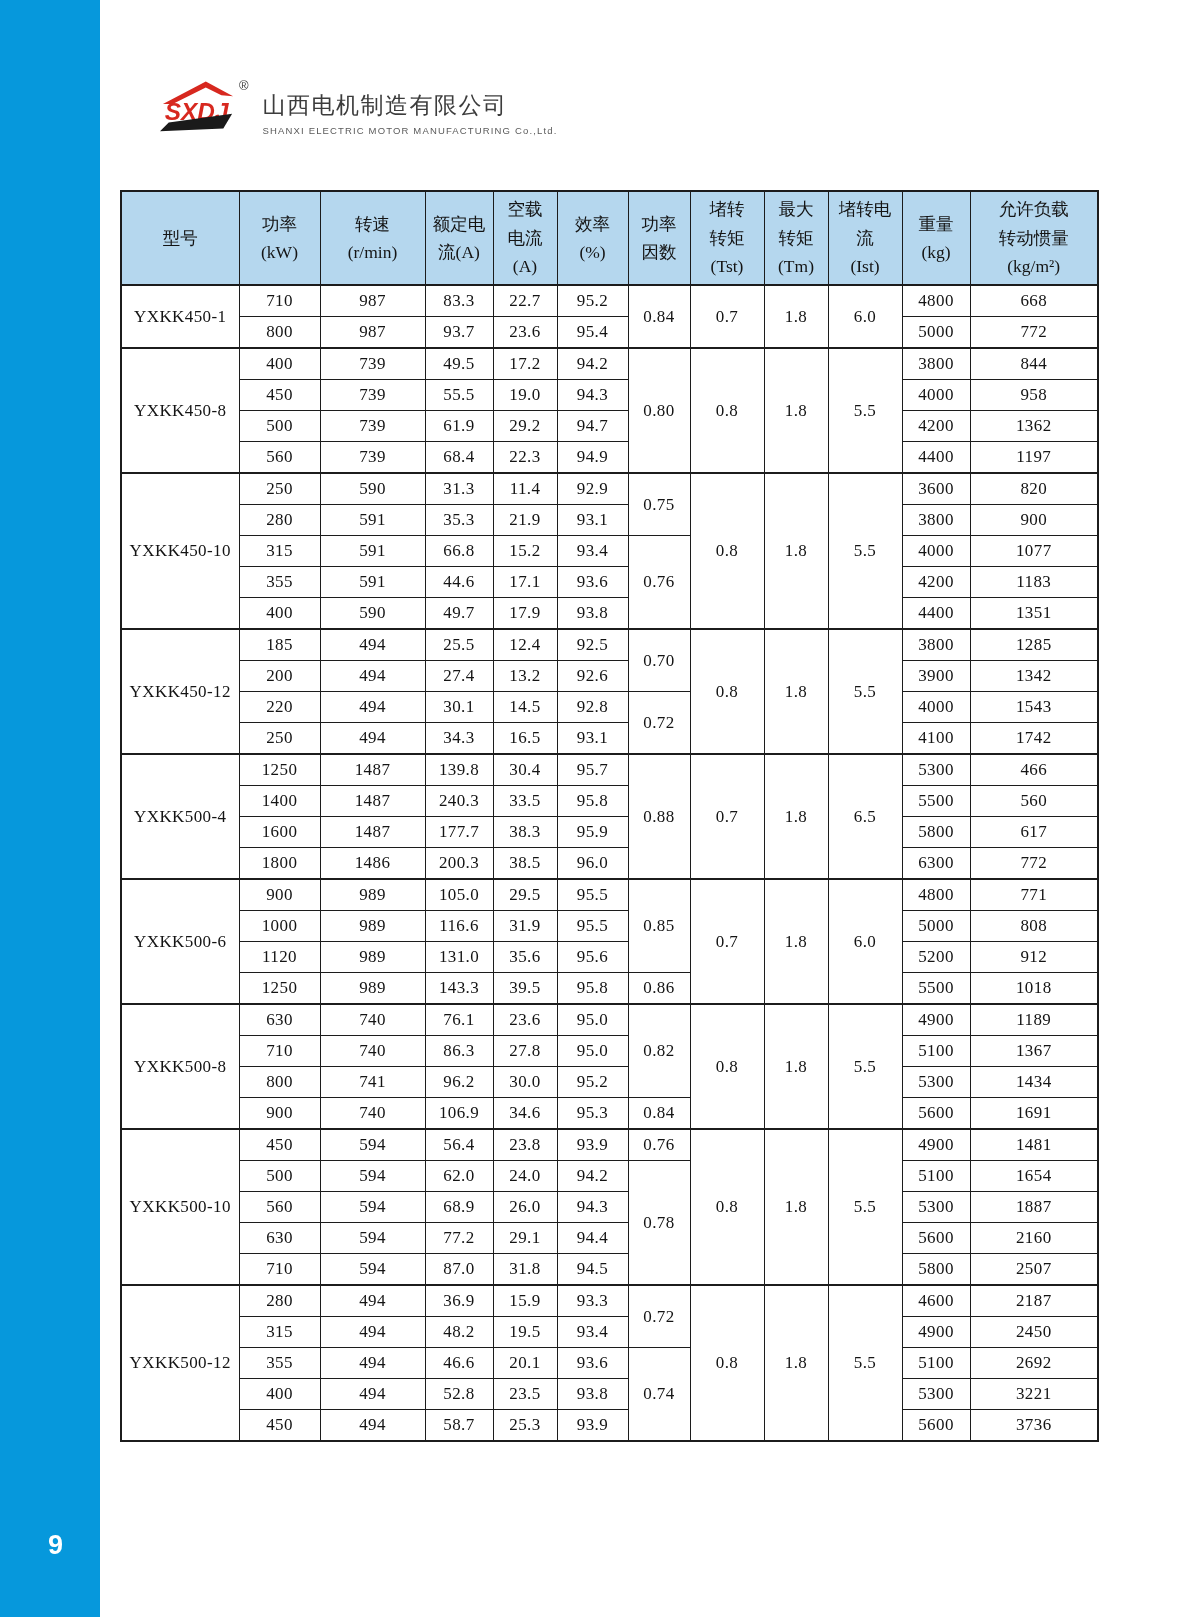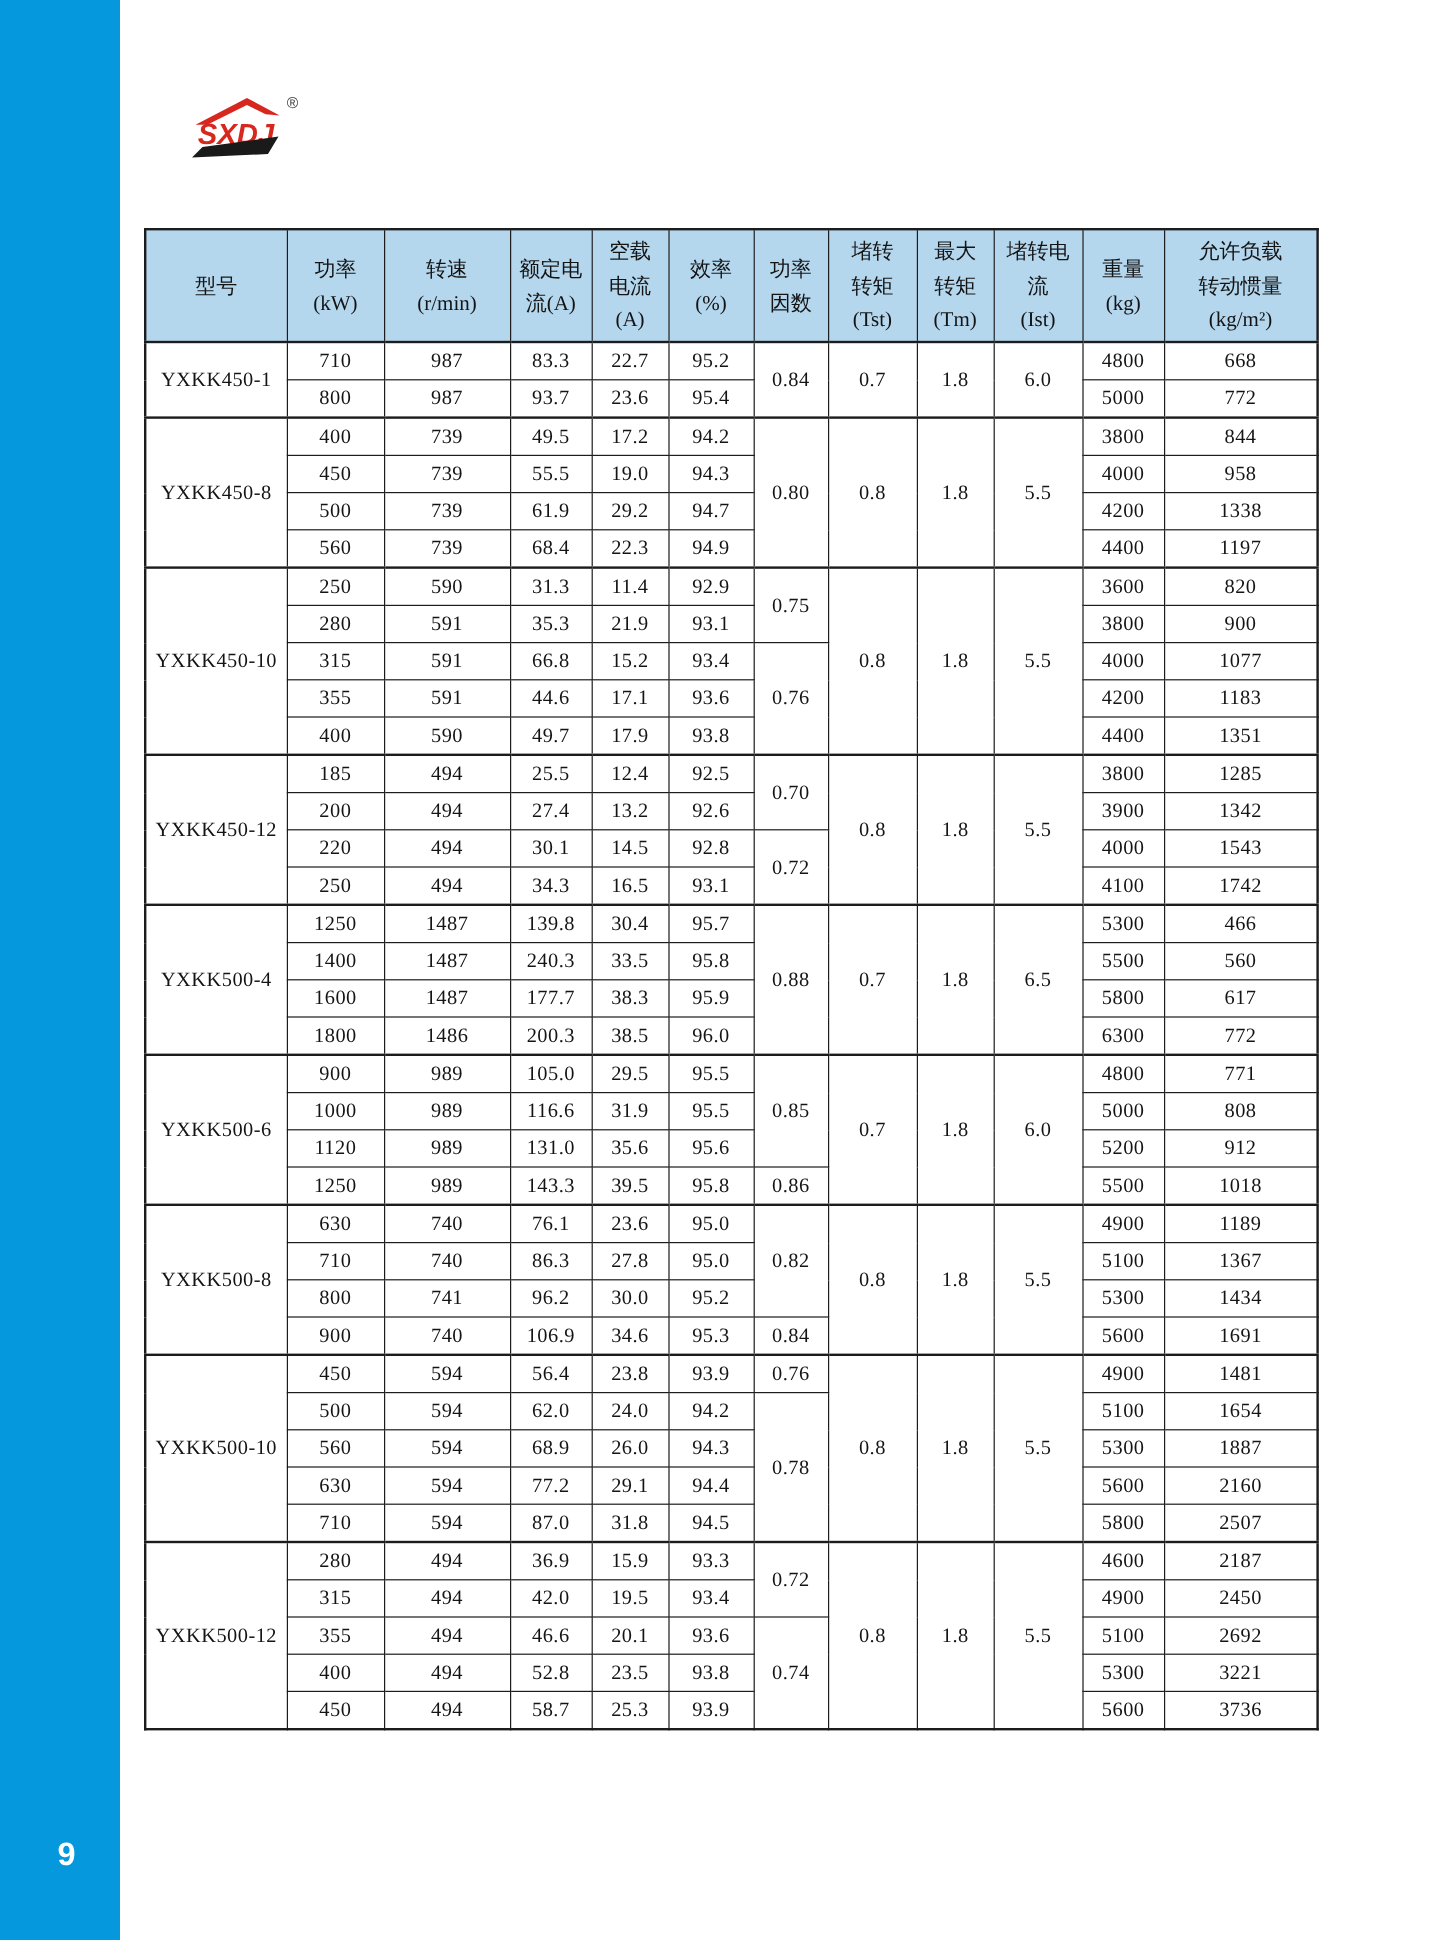--- a/index.html
+++ b/index.html
@@ -30,20 +30,24 @@
   <div class="side-strip"></div>
   <div class="page-num">9</div>
 
   <header class="logo">
     <svg width="76" height="54" viewBox="0 0 78 54">
       <polygon points="3,26 47,3 75,18 63,17 47,9 13,26" fill="#d7281f"></polygon>
       <text x="5" y="42" font-size="25" font-weight="bold" font-style="italic" font-family="Liberation Sans, sans-serif" fill="#d7281f">SXDJ</text>
       <polygon points="9,45 74,36 65,51 0,54" fill="#1a1a1a"></polygon>
     </svg>
     <span class="reg">®</span>
+    <div class="logo-names">
+      <div class="cn">山西电机制造有限公司</div>
+      <div class="en">SHANXI ELECTRIC MOTOR MANUFACTURING Co.,Ltd.</div>
+    </div>
   </header>
 
   <table class="spec">
       <colgroup>
         <col style="width: 118px;">
         <col style="width: 81px;">
         <col style="width: 105px;">
         <col style="width: 68px;">
         <col style="width: 64px;">
         <col style="width: 71px;">
@@ -117,21 +121,21 @@
           <td>4000</td>
           <td>958</td>
         </tr>
         <tr>
           <td>500</td>
           <td>739</td>
           <td>61.9</td>
           <td>29.2</td>
           <td>94.7</td>
           <td>4200</td>
-          <td>1338</td>
+          <td>1362</td>
         </tr>
         <tr>
           <td>560</td>
           <td>739</td>
           <td>68.4</td>
           <td>22.3</td>
           <td>94.9</td>
           <td>4400</td>
           <td>1197</td>
         </tr>
@@ -414,21 +418,21 @@
           <td rowspan="2" class="gs">0.72</td>
           <td rowspan="5" class="gs">0.8</td>
           <td rowspan="5" class="gs">1.8</td>
           <td rowspan="5" class="gs">5.5</td>
           <td class="gs">4600</td>
           <td class="gs">2187</td>
         </tr>
         <tr>
           <td>315</td>
           <td>494</td>
-          <td>42.0</td>
+          <td>48.2</td>
           <td>19.5</td>
           <td>93.4</td>
           <td>4900</td>
           <td>2450</td>
         </tr>
         <tr>
           <td>355</td>
           <td>494</td>
           <td>46.6</td>
           <td>20.1</td>

